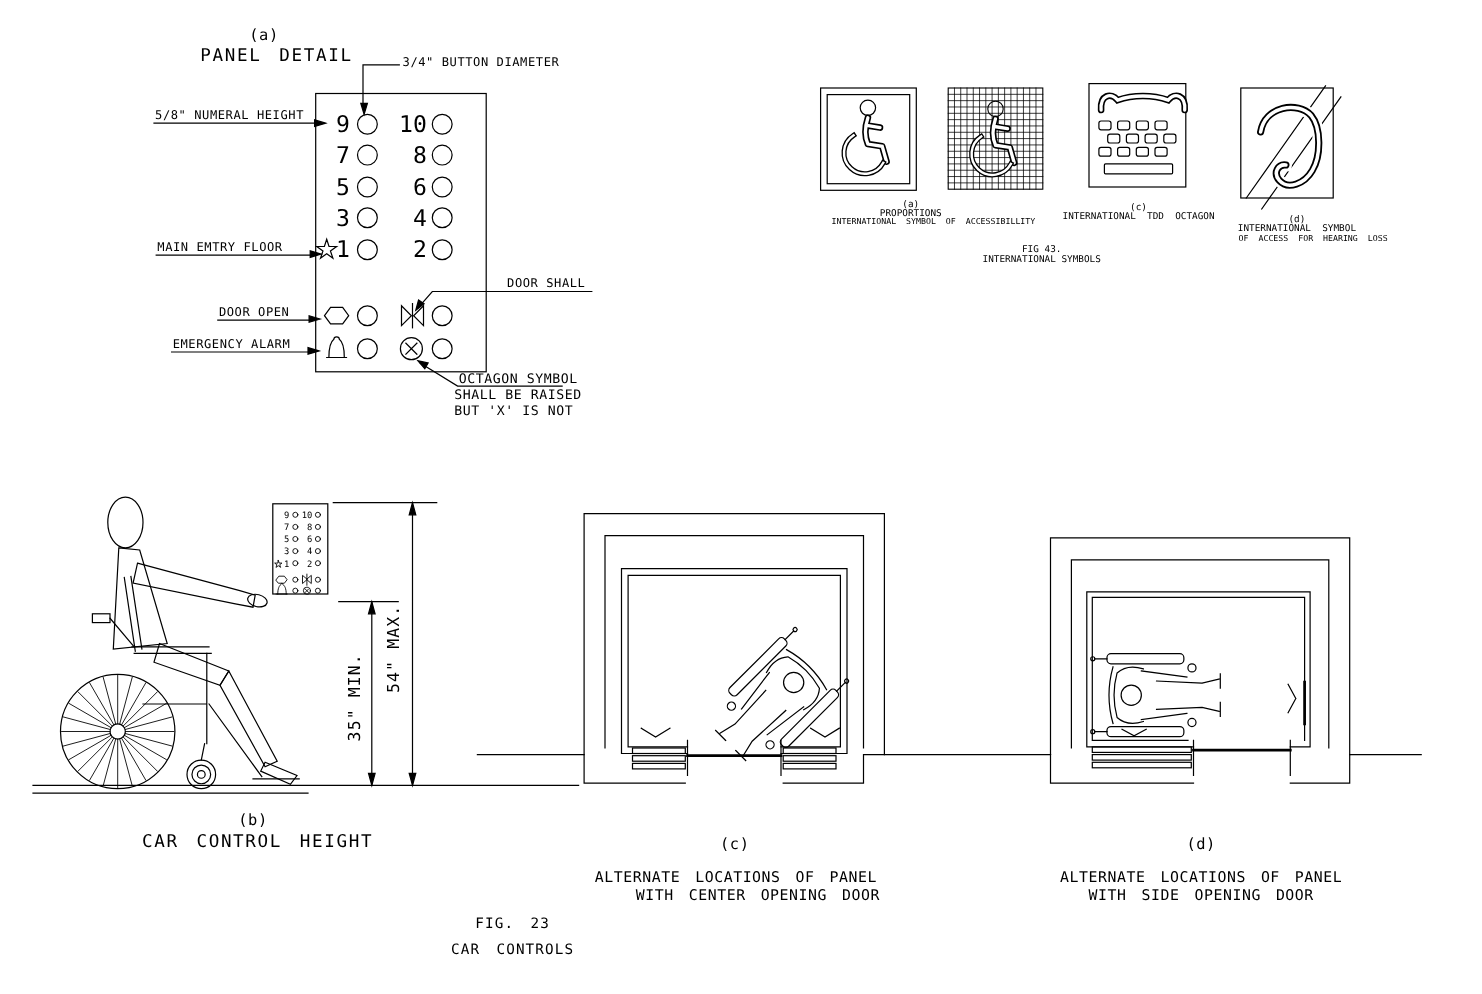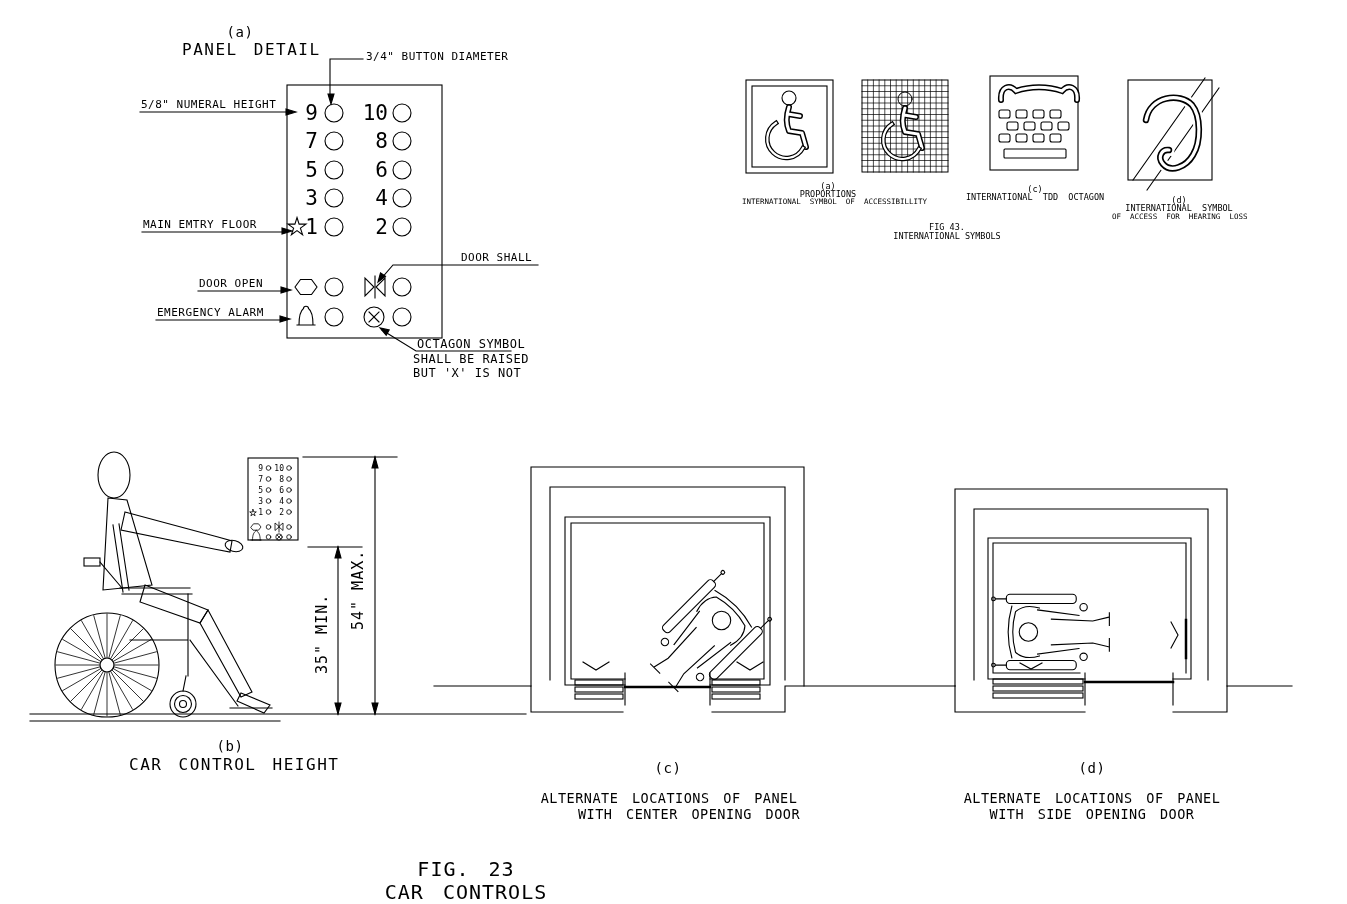--- a/index.html
+++ b/index.html
@@ -2,28 +2,28 @@
 <html><head>
 <meta charset="utf-8">
 <style>
   html,body{margin:0;padding:0;background:#ffffff;}
   #canvas{position:relative;width:1347px;height:904px;background:#ffffff;overflow:hidden;
           font-family:"DejaVu Sans Mono",monospace;color:#000;}
   #art{position:absolute;left:0;top:0;}
   .lbl{position:absolute;white-space:pre;color:#000;letter-spacing:.5px;}
   .c{text-align:center;}
   .r{text-align:right;}
-  .fs7{font-size:7.5px;letter-spacing:0;}
+  .fs7{font-size:7.5px;letter-spacing:0;margin-left:14px;}
   .fs8{font-size:8.5px;letter-spacing:0;}
   .fs11{font-size:11px;}
   .fs12{font-size:12px;}
   .fs14{font-size:13.5px;word-spacing:5px;}
   .fs15{font-size:14px;}
   .fs16{font-size:16px;letter-spacing:1.5px;word-spacing:5px;text-align:center;}
-  .fs17{font-size:20px;letter-spacing:1px;word-spacing:6px;margin-top:24px;}
+  .fs17{font-size:13px;letter-spacing:1px;word-spacing:6px;}
   .num{font-size:21px;letter-spacing:0;}
   .dim{font-size:15px;letter-spacing:1px;transform:rotate(-90deg);transform-origin:0 0;}
 </style>
 </head>
 <body>
 
 <div id="canvas">
 
 <svg id="art" width="1347" height="904" viewBox="0 0 1347 904" fill="none" stroke="#000" stroke-width="1.1" stroke-linecap="square">
 

